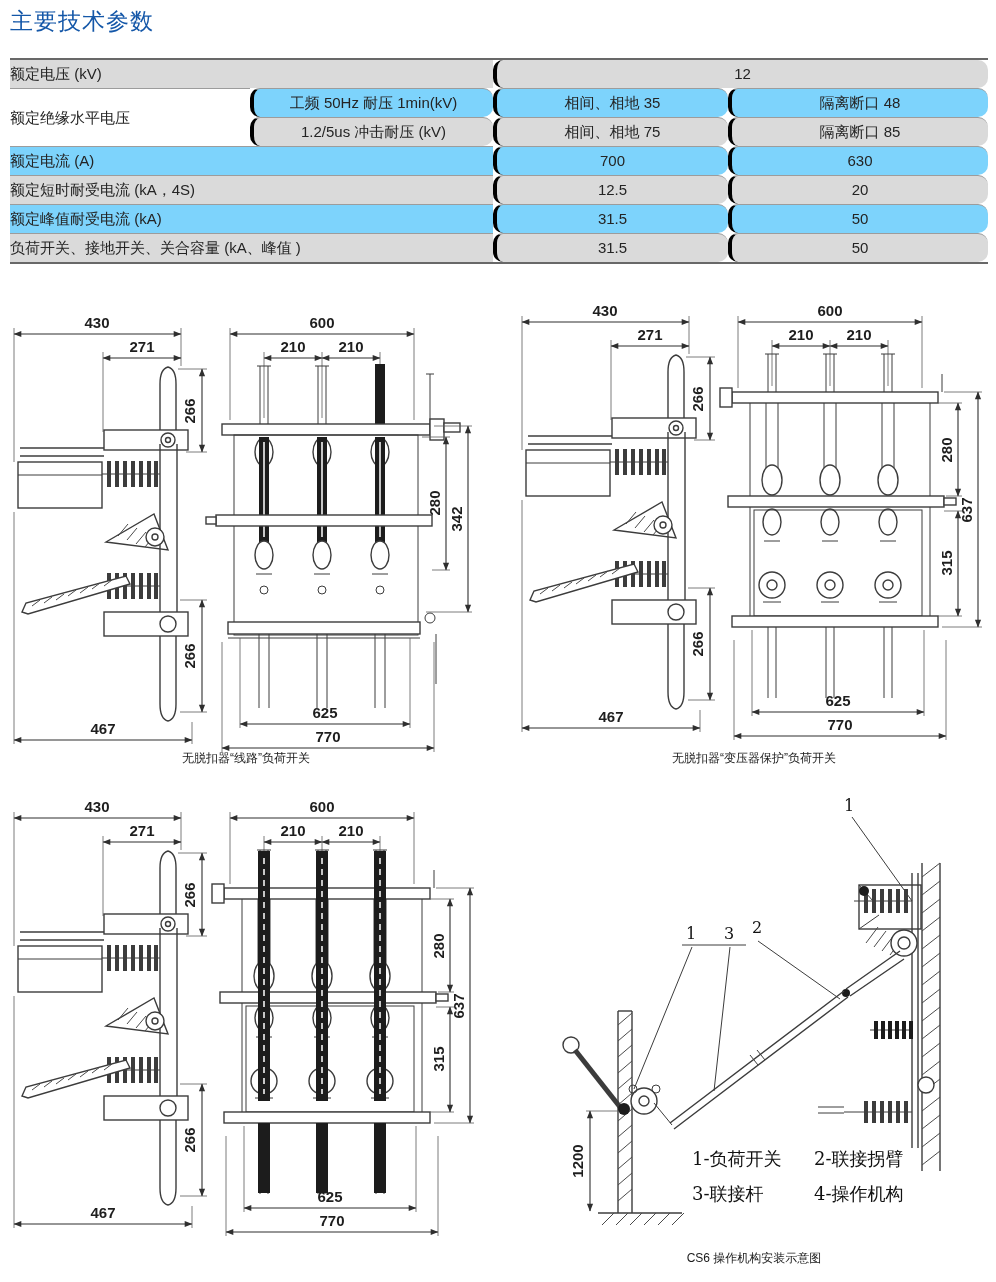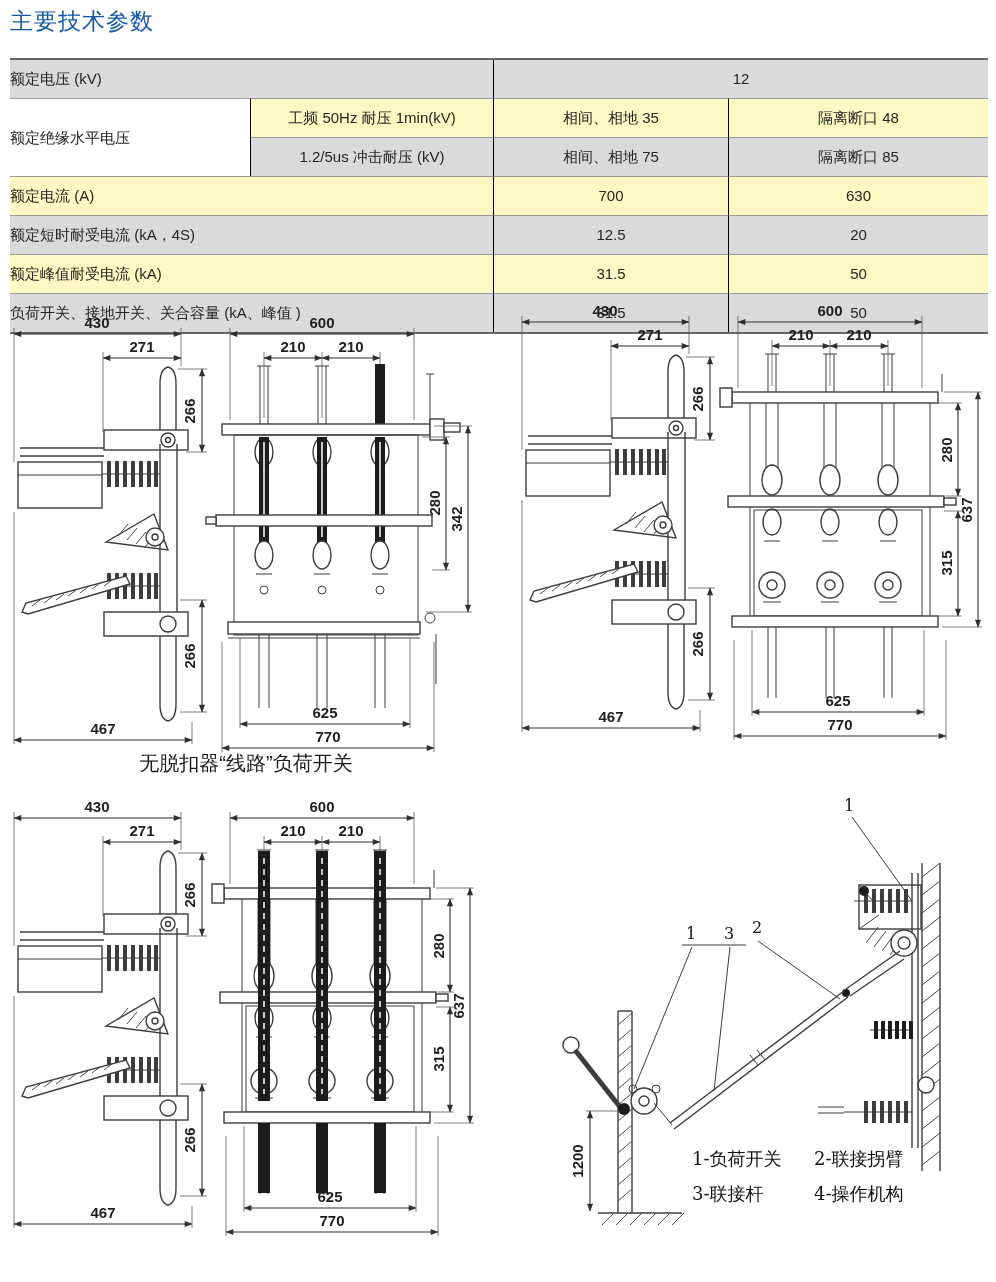--- a/index.html
+++ b/index.html
@@ -7,38 +7,38 @@
         font-family:"Liberation Sans","DejaVu Sans",sans-serif;color:#222;}
   .sec-title{position:absolute;left:10px;font-size:23px;font-weight:400;color:#1457a8;
              letter-spacing:1px;white-space:nowrap;}
   #title1{top:6px;}
   #title2{top:256px;}
 
   
   .tbl-wrap{position:absolute;left:10px;top:58px;width:978px;
             border-top:2px solid #686868;border-bottom:2px solid #686868;}
   table.spec{border-collapse:separate;border-spacing:0;width:978px;table-layout:fixed;}
-  table.spec td{height:38px;line-height:26px;font-size:15px;color:#242424;
+  table.spec td{height:28px;line-height:26px;font-size:15px;color:#242424;
                 padding:0;white-space:nowrap;overflow:hidden;}
   table.spec tr:not(:first-child) td{border-top:1px solid #9c9c9c;}
   table.spec tr:first-child td{border-top:none;}
   td.lab{padding-left:22px;text-align:left;}
   td.ctr{text-align:center;}
   tr.g td{background:#dadada;}
-  tr.w td{background:#fef9c3;}
-  td.sep{border-left:1px solid #000000;}
+  tr.w td{background:#7dd3fc;}
+  td.sep{border-left:4px solid #000000;border-radius:10px;}
   td.merged{background:#ffffff !important;}
 
   
   svg.drw{position:absolute;overflow:visible;}
   #d1{left:6px;top:312px;}
   #d2{left:514px;top:300px;}
   #d3{left:6px;top:796px;}
   #d4{left:514px;top:793px;}
-  .caption{position:absolute;width:480px;text-align:center;font-size:20px;color:#1a1a1a;}
+  .caption{position:absolute;width:480px;text-align:center;font-size:12px;color:#1a1a1a;}
   #c1,#c2{top:750px;}
   #c3,#c4{top:1250px;}
   #c1,#c3{left:6px;}
   #c2,#c4{left:514px;}
 
   .ln{stroke:#3c3c3c;stroke-width:1.4;fill:none;}
   .lnt{stroke:#3c3c3c;stroke-width:1;fill:none;}
   .lnF{fill:#ffffff;stroke:#3c3c3c;stroke-width:1.4;}
   .blk{fill:#1c1c1c;stroke:none;}
   .rib{stroke:#3c3c3c;stroke-width:4;fill:none;}
@@ -403,14 +403,16 @@
     </g>
     <g>
       <text class="ltx" x="178" y="372">1-负荷开关</text>
       <text class="ltx" x="300" y="372">2-联接拐臂</text>
       <text class="ltx" x="178" y="407">3-联接杆</text>
       <text class="ltx" x="300" y="407">4-操作机构</text>
     </g>
   </svg>
 
   <div class="caption" id="c1">无脱扣器“线路”负荷开关</div>
+  <div class="caption" id="c2">无脱扣器“变压器保护”负荷开关</div>
+  <div class="caption" id="c4">CS6 操作机构安装示意图</div>
 
 </div>
 
 </body></html>

